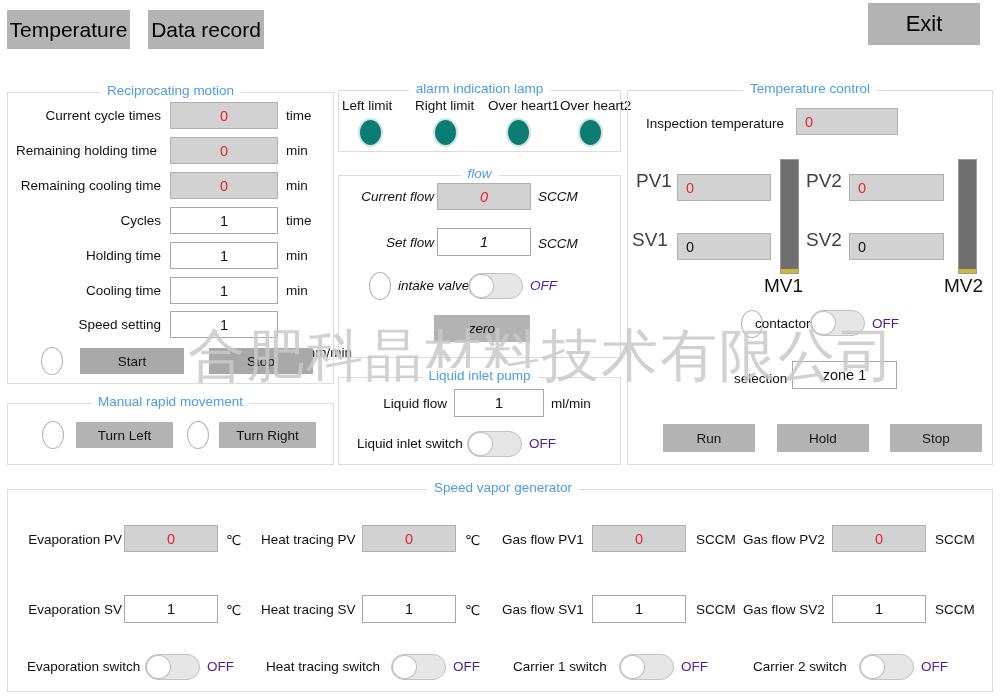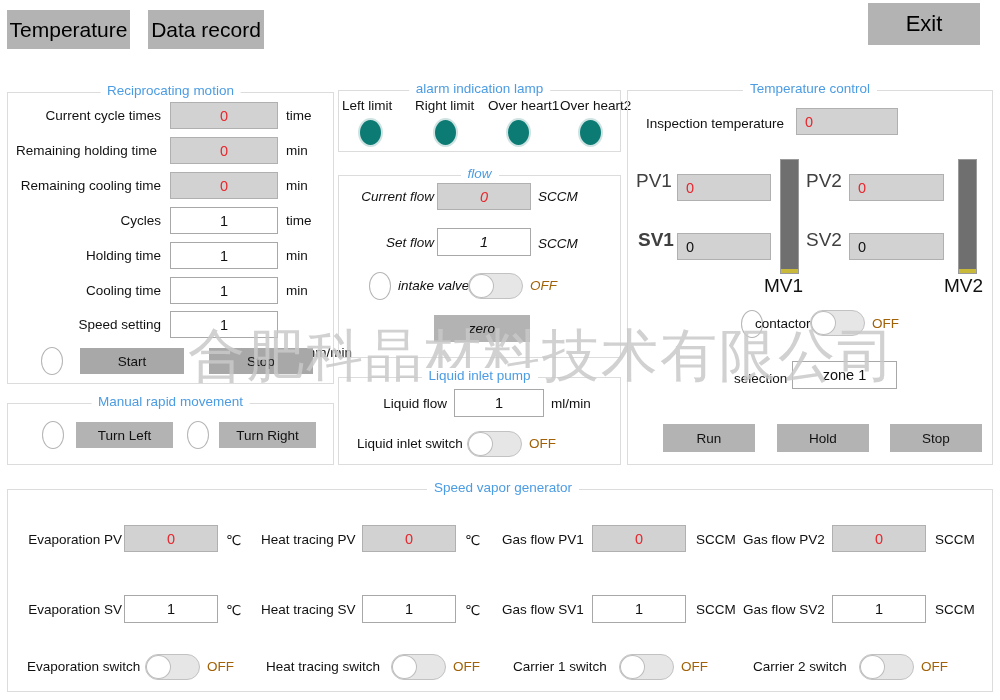--- a/index.html
+++ b/index.html
@@ -139,21 +139,21 @@
     left:0px;top:0px;
     width:25px;height:24px;
     border-radius:50%;
     background:#ffffff;
     border:1px solid #bdbdbd;
     box-sizing:border-box;
   }
   .tgl-state{
     position:absolute;
     font-size:13.5px;
-    color:#a16207;
+    color:#4c1d95;
   }
   
   .mvbar{
     position:absolute;
     width:19px;
     background:#6f6f6f;
     border:1px solid #9a9a9a;
     box-sizing:border-box;
     display:flex;
     flex-direction:column;
@@ -279,21 +279,21 @@
 
 <div class="group" style="left:627px;top:90px;width:366px;height:375px;">
   <div class="group-title gt-center">Temperature control</div>
 
   <div class="lbl" style="left:18px;top:25px;">Inspection temperature</div>
   <div class="field ro lft" style="left:168px;top:17px;width:102px;height:27px;">0</div>
 
   <div class="pvsv-label" style="left:8px;top:79px;">PV1</div>
   <div class="field ro lft" style="left:49px;top:83px;width:94px;height:27px;">0</div>
 
-  <div class="pvsv-label" style="left:10px;top:138px;font-weight:bold;">SV1</div>
+  <div class="pvsv-label" style="left:4px;top:138px;">SV1</div>
   <div class="field ro lft" style="left:49px;top:142px;width:94px;height:27px;color:#111;">0</div>
 
   <div class="pvsv-label" style="left:178px;top:79px;">PV2</div>
   <div class="field ro lft" style="left:221px;top:83px;width:95px;height:27px;">0</div>
 
   <div class="pvsv-label" style="left:178px;top:138px;">SV2</div>
   <div class="field ro lft" style="left:221px;top:142px;width:95px;height:27px;color:#111;">0</div>
 
   <div class="mvbar" style="left:152px;top:68px;height:115px;">
     <div class="fill"></div>

